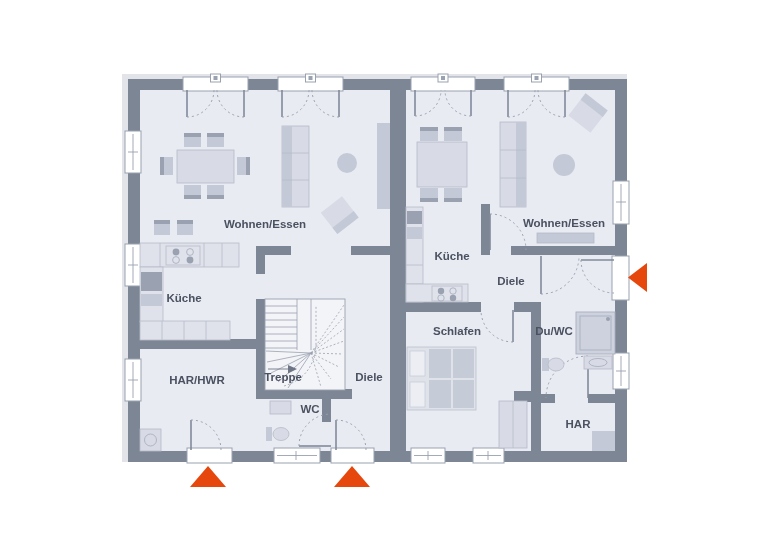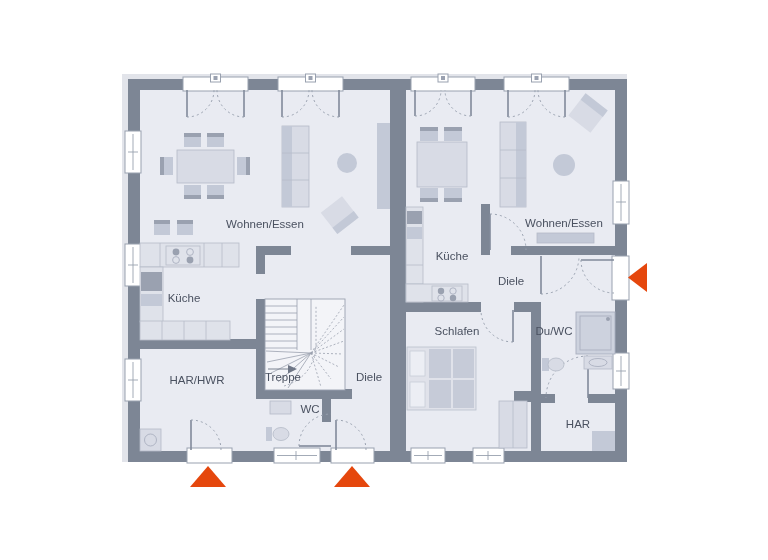--- a/index.html
+++ b/index.html
@@ -1,19 +1,19 @@
 <!DOCTYPE html>
 <html style="--c-wall: #7d8695; --c-floor: #e9ebf2; --c-entrance: #e5470d; --c-label: #4a5160;"><head>
 <meta charset="utf-8">
 <style>
   :root{
     --c-wall:#7d8695; --c-floor:#e9ebf2; --c-entrance:#e5470d; --c-label:#4a5160;
   }
   html,body{margin:0;padding:0;background:#ffffff;}
-  .canvas{position:relative;width:768px;height:560px;background:#ffffff;overflow:hidden;}
+  .canvas{position:relative;width:768px;height:560px;background:#ffffff;overflow:hidden;font-weight:bold;}
   svg{position:absolute;left:0;top:0;}
   .wall{fill:var(--c-wall);}
   .floor{fill:var(--c-floor);}
   .hl{fill:#e2e4ea;}
   .stairfloor{fill:#f3f4f8;stroke:#9aa1af;stroke-width:0.9;}
   .win{fill:#ffffff;stroke:#99a1af;stroke-width:1;}
   .winline{stroke:#99a1af;stroke-width:0.9;}
   .leaf{stroke:#818a9a;stroke-width:1.6;}
   .arc{fill:none;stroke:#9aa2b0;stroke-width:1;stroke-dasharray:2 3;}
   .fLight{fill:#d8dbe5;}

